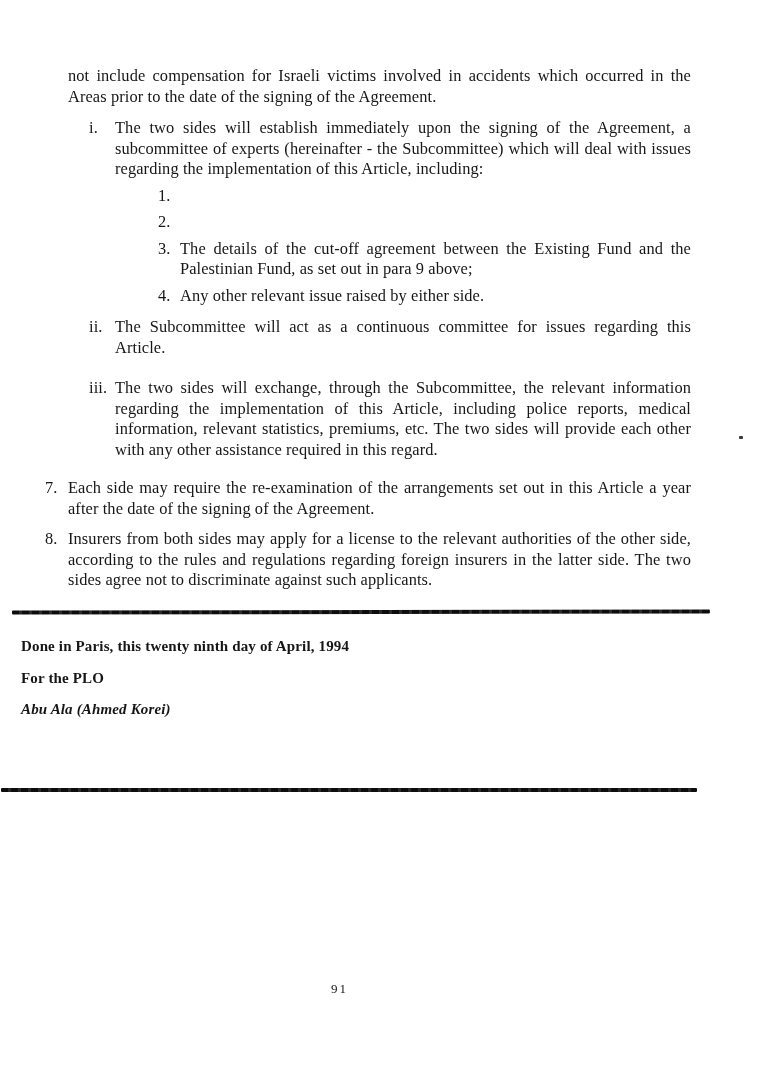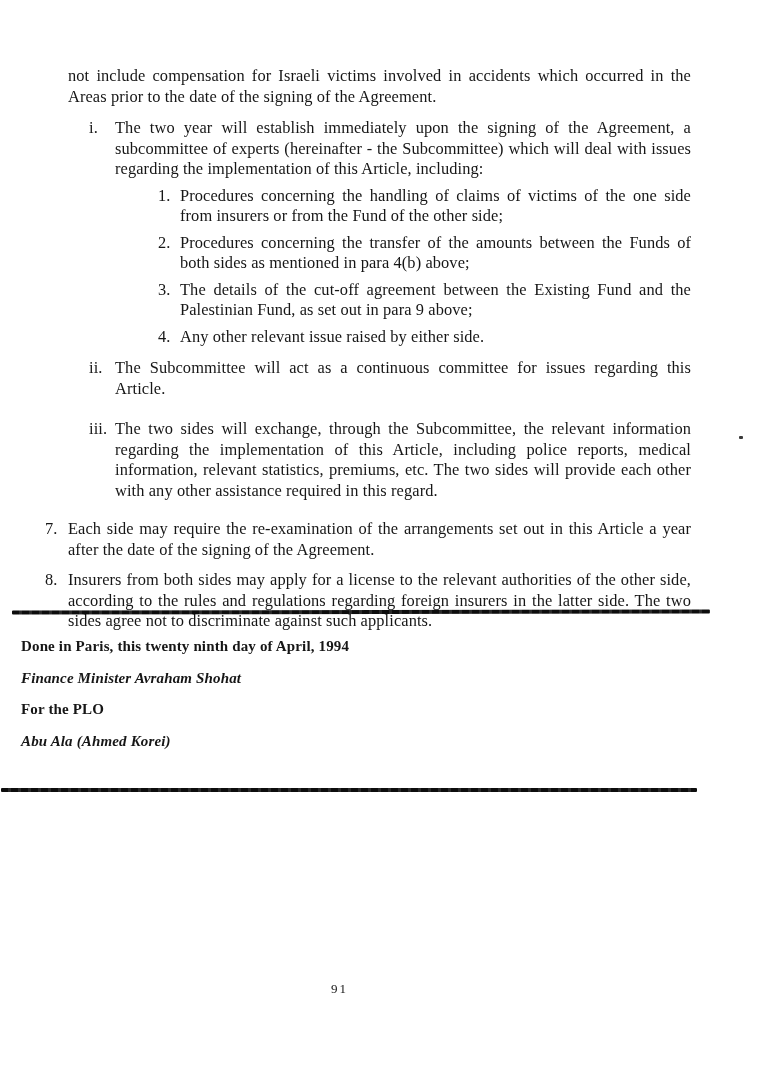--- a/index.html
+++ b/index.html
@@ -65,31 +65,29 @@
 <body>
 
 <div class="page">
 
   <div class="main-text">
 
     <p class="intro">not include compensation for Israeli victims involved in accidents which occurred in the Areas prior to the date of the signing of the Agreement.</p>
 
     <div class="li roman mb6">
       <span class="marker">i.</span>
-      <div class="txt">The two year will establish immediately upon the signing of the Agreement, a subcommittee of experts (hereinafter - the Subcommittee) which will deal with issues regarding the implementation of this Article, including:</div>
+      <div class="txt">The two sides will establish immediately upon the signing of the Agreement, a subcommittee of experts (hereinafter - the Subcommittee) which will deal with issues regarding the implementation of this Article, including:</div>
     </div>
 
     <div class="li num mb6">
       <span class="marker">1.</span>
-      <div class="txt">Procedures concerning the handling of claims of victims of the one side from insurers or from the Fund of the other side;</div>
     </div>
 
     <div class="li num mb6">
       <span class="marker">2.</span>
-      <div class="txt">Procedures concerning the transfer of the amounts between the Funds of both sides as mentioned in para 4(b) above;</div>
     </div>
 
     <div class="li num mb6">
       <span class="marker">3.</span>
       <div class="txt">The details of the cut-off agreement between the Existing Fund and the Palestinian Fund, as set out in para 9 above;</div>
     </div>
 
     <div class="li num mb11">
       <span class="marker">4.</span>
       <div class="txt">Any other relevant issue raised by either side.</div>
@@ -114,21 +112,20 @@
       <span class="marker">8.</span>
       <div class="txt">Insurers from both sides may apply for a license to the relevant authorities of the other side, according to the rules and regulations regarding foreign insurers in the latter side. The two sides agree not to discriminate against such applicants.</div>
     </div>
 
   </div>
 
   <div class="rule rule-top"></div>
 
   <div class="sig">
     <p>Done in Paris, this twenty ninth day of April, 1994</p>
-    <p class="it">Finance Minister Avraham Shohat</p>
     <p>For the PLO</p>
     <p class="it">Abu Ala (Ahmed Korei)</p>
   </div>
 
   <div class="rule rule-bottom"></div>
 
   <div class="page-num">91</div>
 
   <div class="artifact-dot"></div>
 

